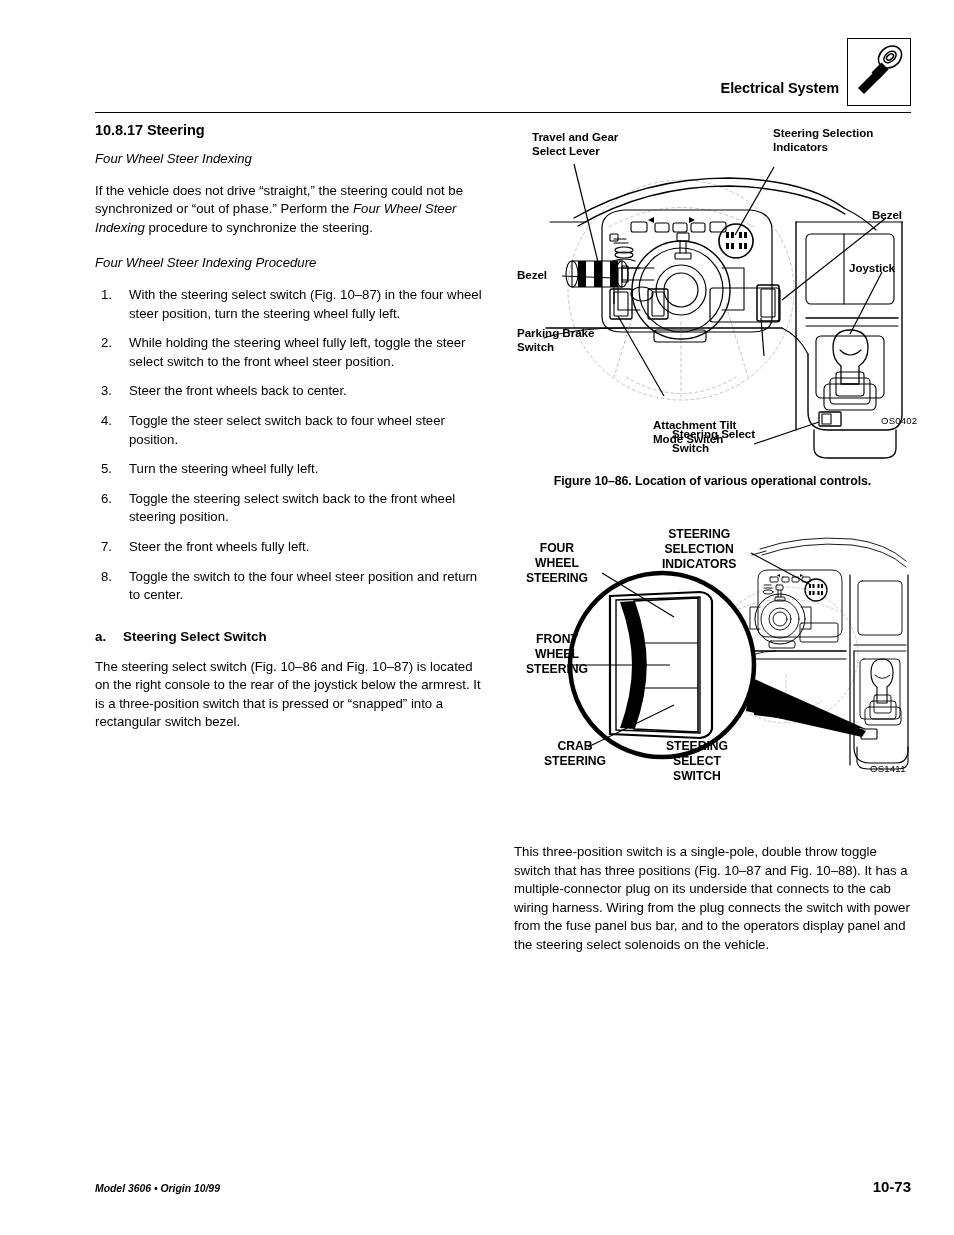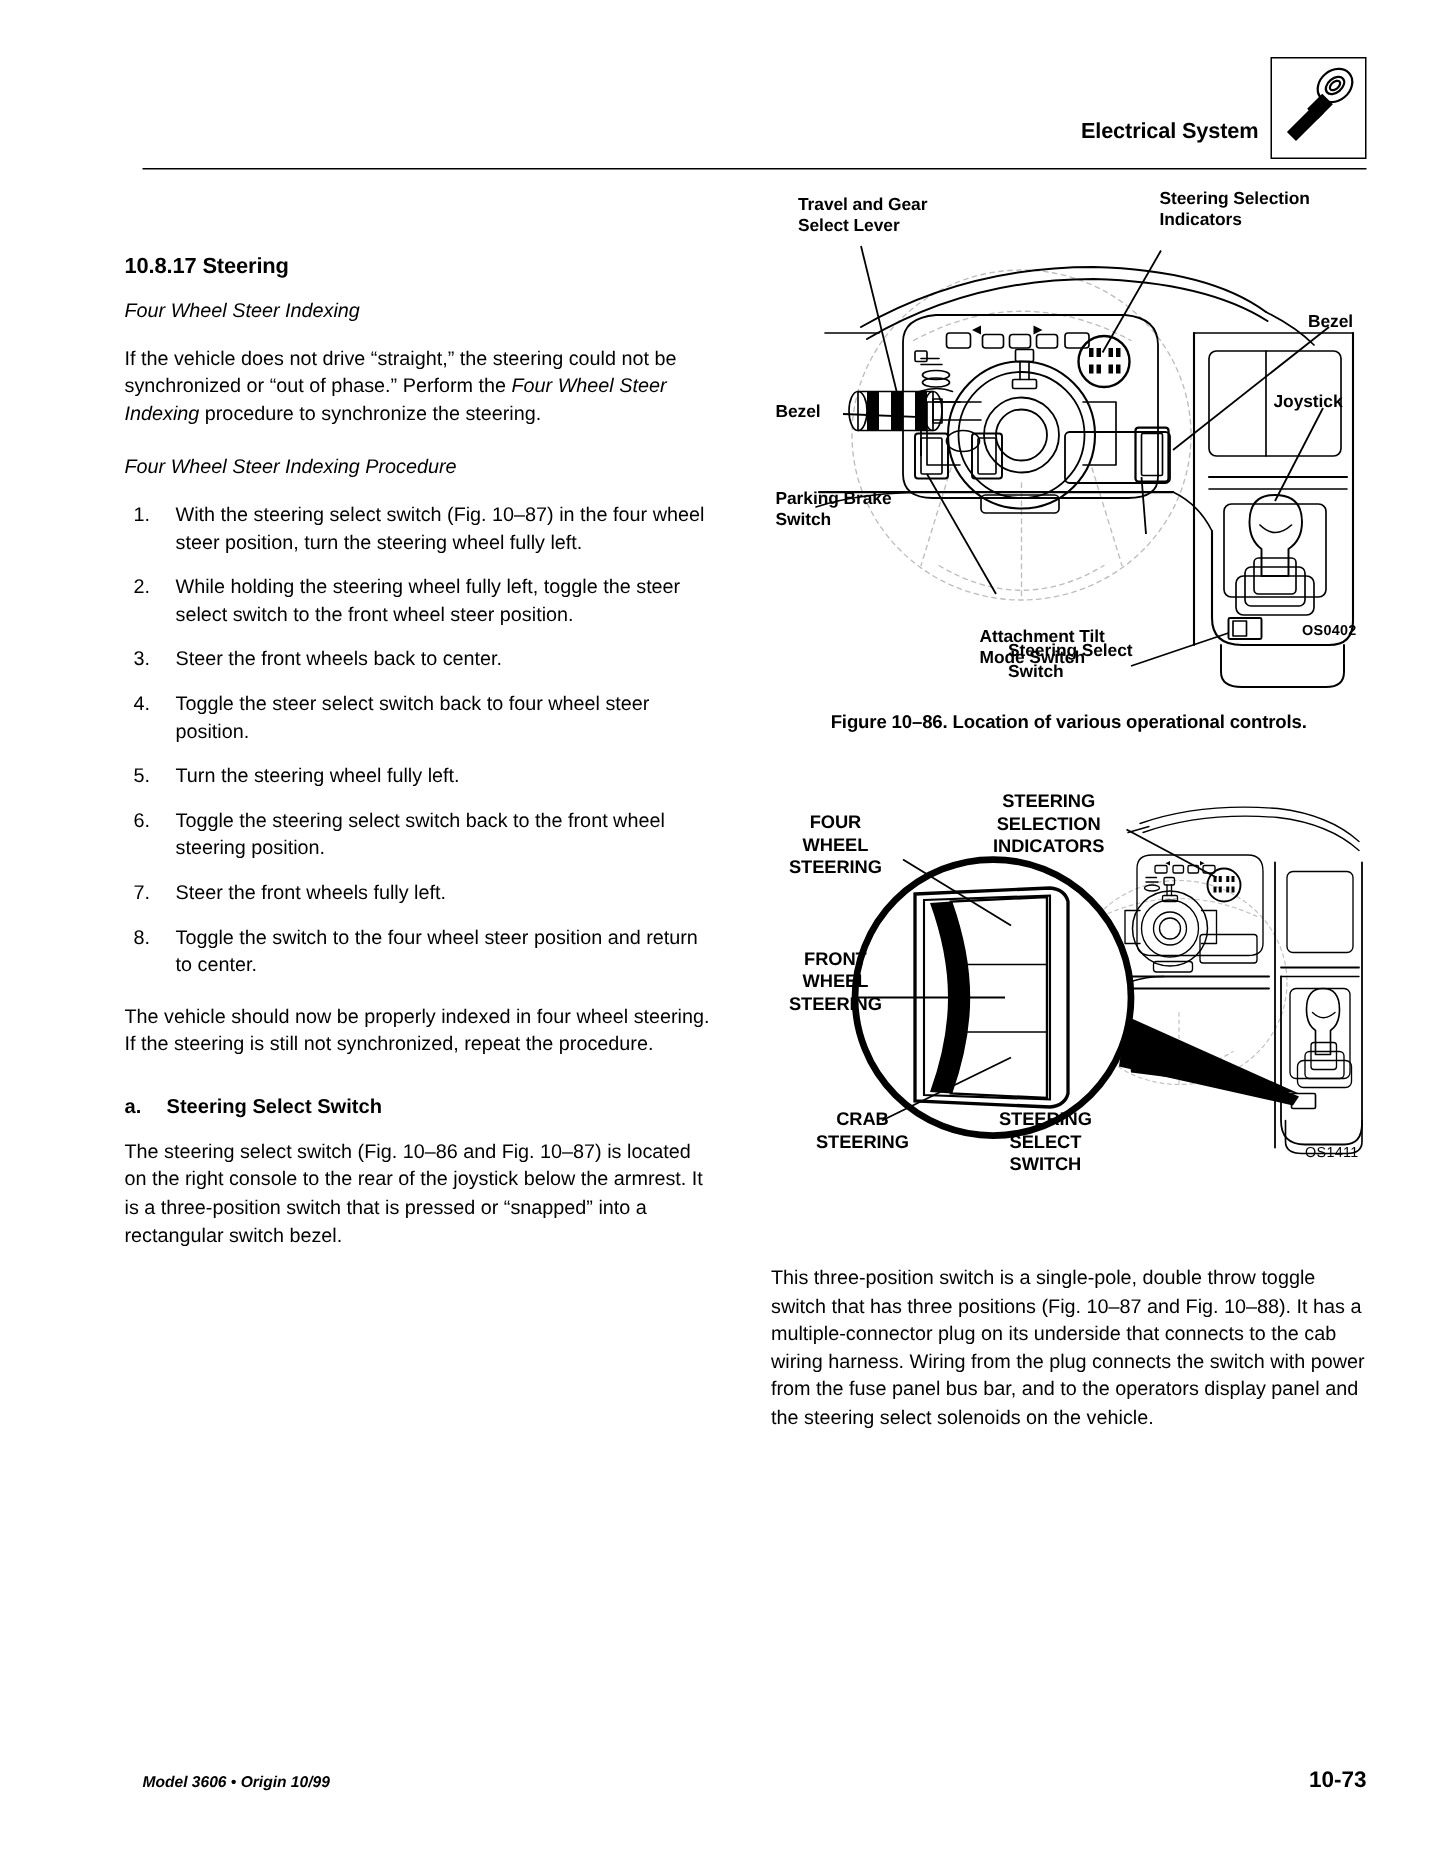--- a/index.html
+++ b/index.html
@@ -49,21 +49,21 @@
     width: 816px;
     height: 0;
     border-top: 1.6px solid #000;
   }
 
   
   .col {
     position: absolute;
     top: 122px;
   }
-  #col-left  { left: 83px;  width: 392px; margin-top: 48px; }
+  #col-left  { left: 95px;  width: 392px; }
   #col-right { left: 514px; width: 397px; }
 
   h2.section-title {
     font-size: 14.6px;
     font-weight: bold;
     margin: 0 0 12px 0;
     letter-spacing: -0.1px;
   }
   p.body {
     font-size: 13.2px;
@@ -201,21 +201,20 @@
     <li>With the steering select switch (Fig. 10–87) in the four wheel steer position, turn the steering wheel fully left.</li>
     <li>While holding the steering wheel fully left, toggle the steer select switch to the front wheel steer position.</li>
     <li>Steer the front wheels back to center.</li>
     <li>Toggle the steer select switch back to four wheel steer position.</li>
     <li>Turn the steering wheel fully left.</li>
     <li>Toggle the steering select switch back to the front wheel steering position.</li>
     <li>Steer the front wheels fully left.</li>
     <li>Toggle the switch to the four wheel steer position and return to center.</li>
   </ol>
 
-  <p class="body">The vehicle should now be properly indexed in four wheel steering. If the steering is still not synchronized, repeat the procedure.</p>
 
   <div class="lettered-head">
     <span class="ltr">a.</span>
     <span>Steering Select Switch</span>
   </div>
 
   <p class="body">The steering select switch (Fig. 10–86 and Fig. 10–87) is located on the right console to the rear of the joystick below the armrest. It is a three-position switch that is pressed or “snapped” into a rectangular switch bezel.</p>
 </div>
 
 <div class="col" id="col-right">
@@ -344,21 +343,21 @@
 Indicators</div>
     <div class="lbl" style="left:358px; top:86px;">Bezel</div>
     <div class="lbl" style="left:335px; top:139px;">Joystick</div>
     <div class="lbl" style="left:3px; top:146px;">Bezel</div>
     <div class="lbl" style="left:3px; top:204px;">Parking Brake
 Switch</div>
     <div class="lbl" style="left:139px; top:248px;margin-top:48px;">Attachment Tilt
 Mode Switch</div>
     <div class="lbl" style="left:158px; top:305px;">Steering Select
 Switch</div>
-    <div class="partno" style="left:354px; top:293px;font-weight:bold;">OS0402</div>
+    <div class="partno" style="left:367px; top:293px;">OS0402</div>
 
     <div class="figcap" style="position:absolute;left:0;top:352px;width:397px;">Figure 10–86.  Location of various operational controls.</div>
   </div>
 
   <div class="figure" id="fig87" style="height:300px; margin-top:25px;">
 
     <svg width="397" height="272" viewBox="0 0 397 272" style="position:absolute;left:0;top:0;">
 
       <g fill="none" stroke="#000" stroke-width="0.9" stroke-linecap="round" stroke-linejoin="round">
         <g stroke="#c2c2c2" stroke-width="0.8" stroke-dasharray="2.5 2.5">

